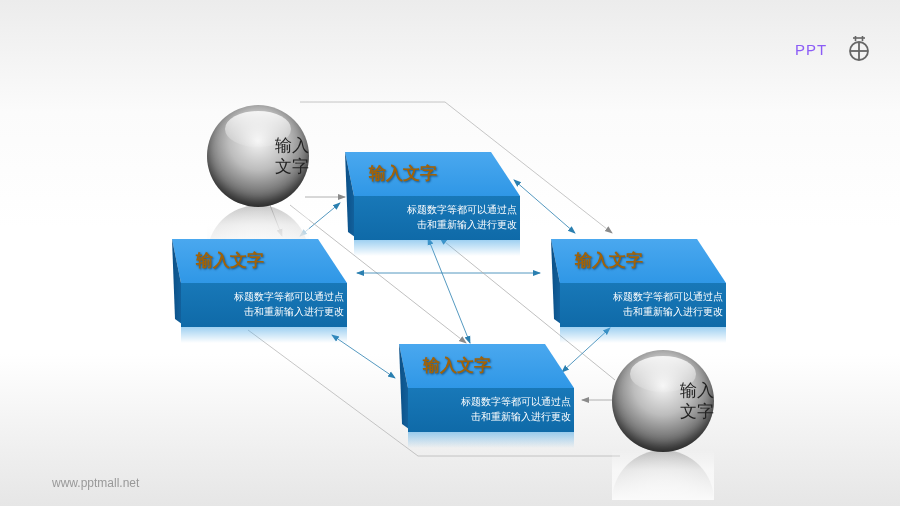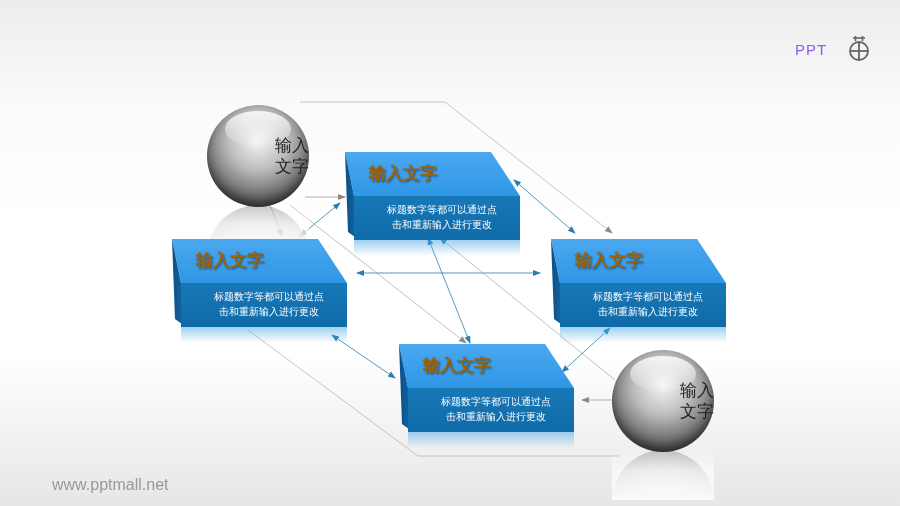--- a/index.html
+++ b/index.html
@@ -4,21 +4,21 @@
 <style>
   html, body { margin:0; padding:0; }
   body {
     width:900px; height:506px; position:relative; overflow:hidden;
     background: linear-gradient(180deg, #ececec 0%, #fbfbfb 22%, #ffffff 45%, #ffffff 70%, #f0f0f0 88%, #e6e6e6 100%);
     font-family: "DejaVu Sans", "Liberation Sans", sans-serif;
   }
   .logo { position:absolute; left:795px; top:35px; width:80px; height:30px; }
   .logo-text { position:absolute; left:0; top:6px; font-family:"Liberation Sans", sans-serif; font-size:15px; letter-spacing:1px; color:#8b5cf6; font-weight:300; }
   .logo-mark { position:absolute; left:52px; top:0; width:24px; height:28px; }
-  .footer-url { position:absolute; left:52px; top:476px; font-family:"Liberation Sans", sans-serif; font-size:16px; color:#999; }
+  .footer-url { position:absolute; left:52px; top:476px; font-family:"Liberation Sans", sans-serif; font-size:12px; color:#999; }
 
   svg.lines { position:absolute; left:0; top:0; width:900px; height:506px; }
 
   .box { position:absolute; width:175px; height:88px; }
   .box .top {
     position:absolute; left:0; top:0; width:175px; height:44px;
     background: linear-gradient(180deg, #4aa8ef 0%, #2f97e6 100%);
     clip-path: polygon(0 0, 146px 0, 175px 44px, 9px 44px);
   }
   .box .side {
@@ -32,21 +32,21 @@
   }
   .box .refl {
     position:absolute; left:9px; top:88px; width:166px; height:16px;
     background: linear-gradient(180deg, rgba(80,170,230,0.55), rgba(255,255,255,0));
   }
   .box .title {
     position:absolute; left:24px; top:10px; font-size:17px; font-weight:bold; color:#a16207;
     text-shadow: 1px 1px 2px rgba(0,40,80,0.6); white-space:nowrap;
   }
   .box .desc {
-    position:absolute; left:22px; top:50px; width:150px; text-align:center;
+    position:absolute; left:22px; top:50px; width:150px; text-align:right;
     font-size:10px; line-height:15px; color:#fff;
   }
 
   .sphere {
     position:absolute; width:102px; height:102px; border-radius:50%;
     background: radial-gradient(circle at 50% 35%, #f4f4f4 0%, #bdbdbd 35%, #6f6f6f 65%, #3a3a3a 85%, #2a2a2a 100%);
     box-shadow: inset 0 -6px 10px rgba(0,0,0,0.4);
   }
   .sphere::before {
     content:""; position:absolute; left:18px; top:6px; width:66px; height:36px; border-radius:50%;

